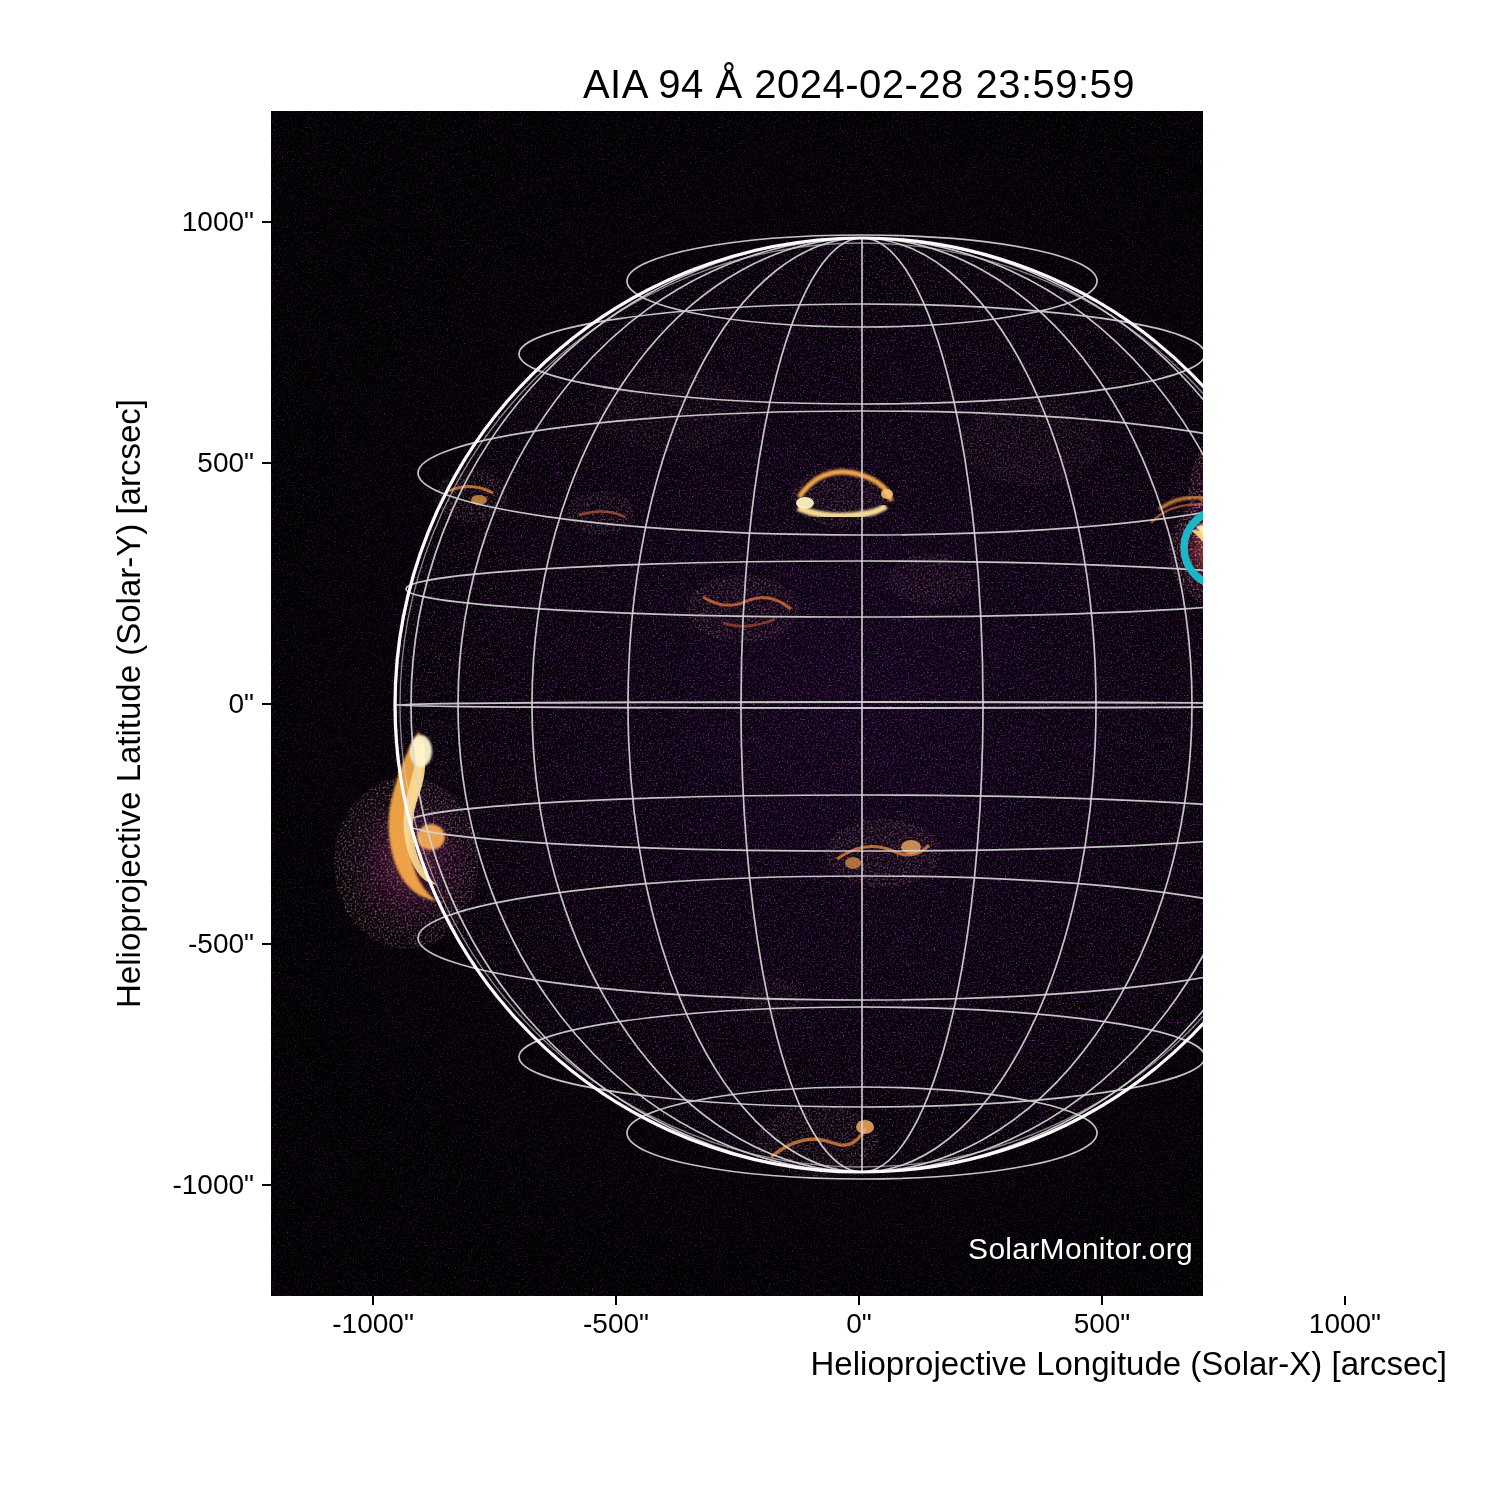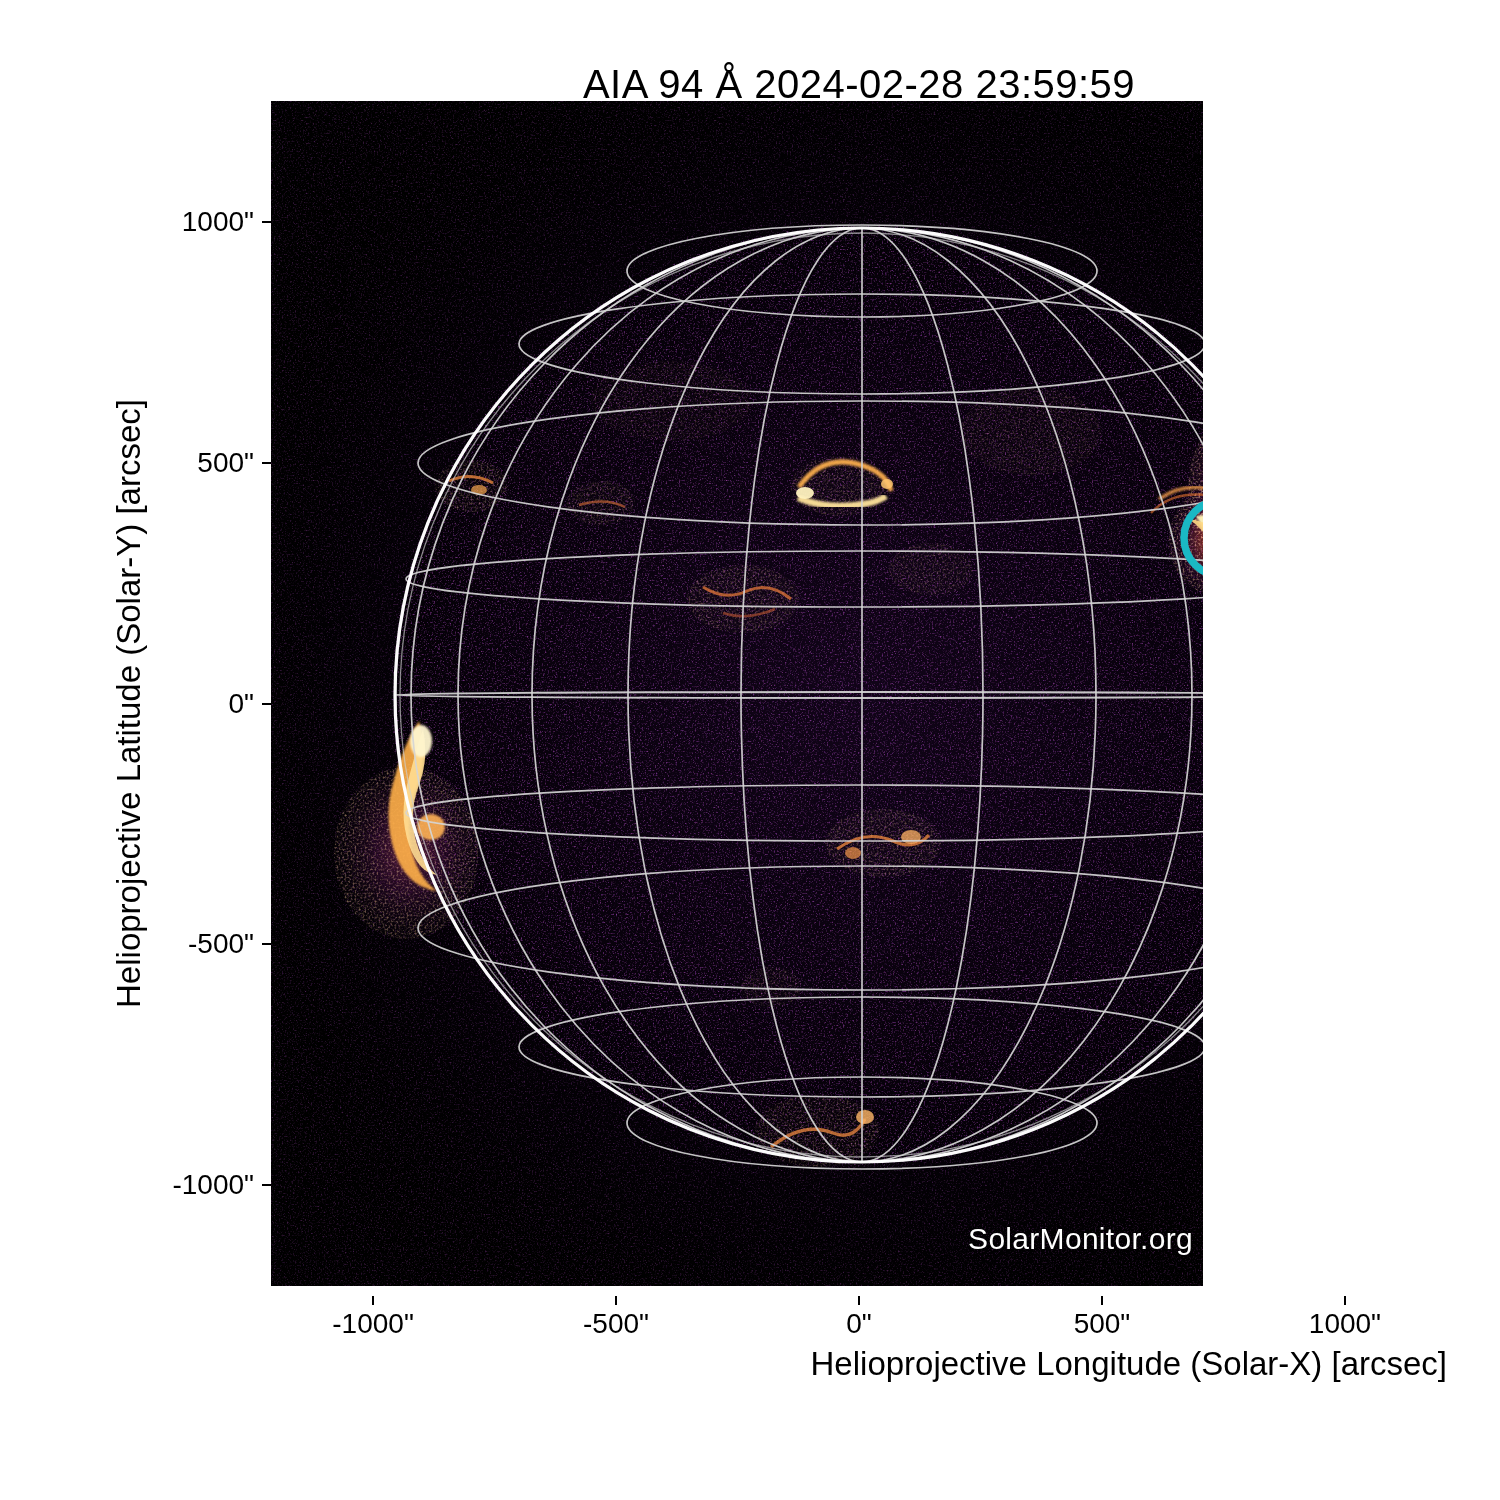--- a/index.html
+++ b/index.html
@@ -20,21 +20,21 @@
     text-align:center;
     font-size:40px;
     letter-spacing:.5px;
     white-space:nowrap;
     color:#000;
   }
 
   
   #plot{
     position:absolute;
-    left:271px;top:101px;
+    left:271px;top:111px;
     width:932px;height:1185px;
     background:#0f766e;
     overflow:hidden;
   }
   #plotsvg{position:absolute;left:0;top:0;width:1176px;height:1185px;display:block;}
 
   
   #watermark{
     position:absolute;
     right:10px;bottom:30px;

